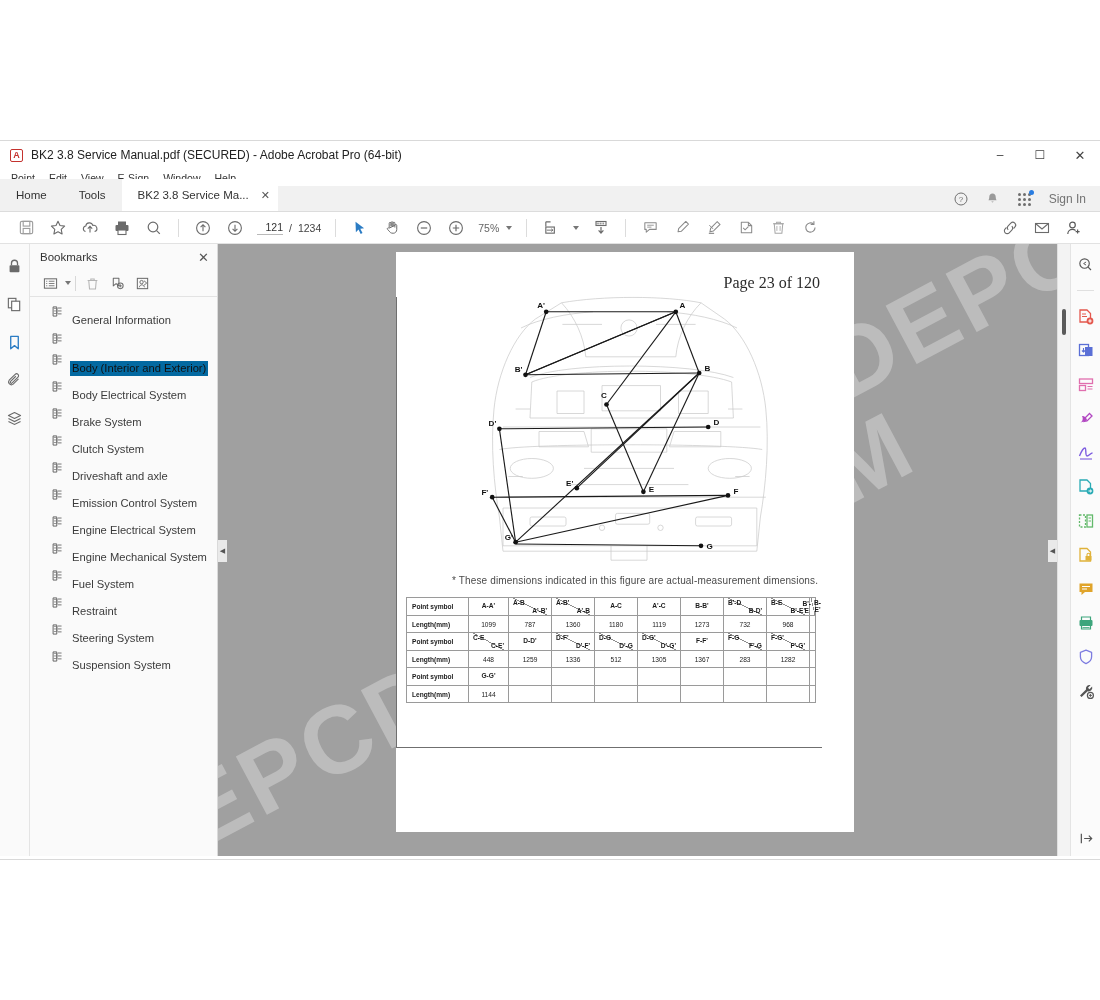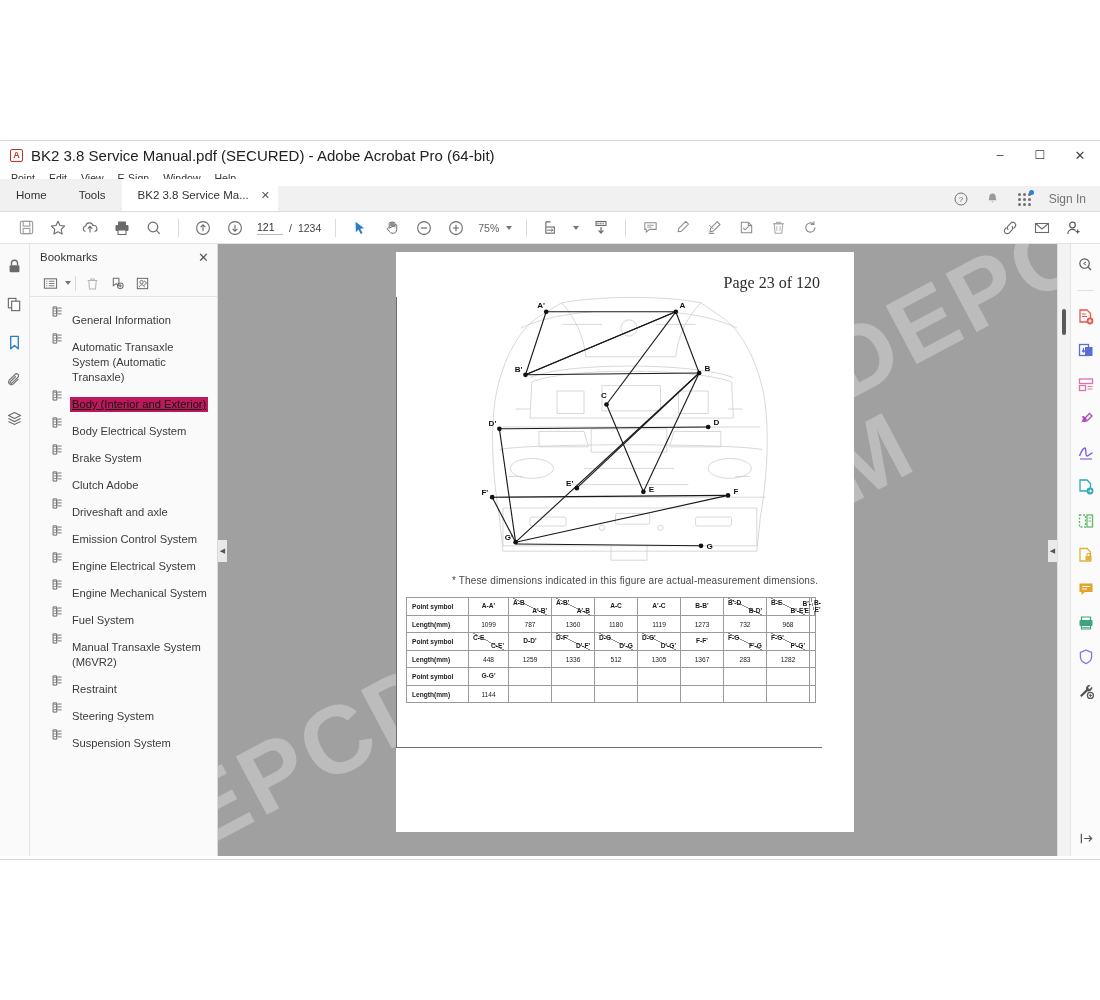--- a/index.html
+++ b/index.html
@@ -11,21 +11,21 @@
     overflow:hidden;
     position:relative;
   }
   #app { position:absolute; left:0; top:140px; width:1100px; height:720px; background:#fff;
          border:1px solid #d9d9d9; border-left:none; border-right:none; }
 
   
   .titlebar { height:28px; display:flex; align-items:center; padding:0 0 0 10px; background:#fff; }
   .tb-appicon { width:13px; height:13px; border:1px solid #c4322e; border-radius:2px; color:#c4322e;
                 font-size:9px; line-height:11px; text-align:center; font-weight:bold; margin-right:8px; flex:0 0 auto;}
-  .tb-title { font-size:15px; color:#222; white-space:nowrap; }
+  .tb-title { font-size:12px; color:#222; white-space:nowrap; }
   .tb-spacer { flex:1 1 auto; }
   .winbtn { width:40px; height:28px; display:flex; align-items:center; justify-content:center;
             font-size:12px; color:#444; }
   .winbtn.close { font-size:13px; }
 
   
   .menubar { height:17px; display:flex; align-items:center; padding-left:4px; background:#fff; }
   .menuitem { font-size:10.5px; color:#333; padding:1px 7px; }
 
   
@@ -42,21 +42,21 @@
   .grid-dots i { width:3px; height:3px; background:#6e6e6e; border-radius:50%; display:block;}
   .bluedot { position:absolute; right:-1px; top:-1px; width:5px; height:5px; border-radius:50%; background:#2a7de1;}
 
   
   .toolbar { height:32px; display:flex; align-items:center; background:#fff;
              border-bottom:1px solid #e2e2e2; padding:0 10px; gap:0; }
   .tool { width:32px; height:28px; display:flex; align-items:center; justify-content:center; color:#4a4a4a; }
   .tool svg { display:block; }
   .tsep { width:1px; height:18px; background:#dcdcdc; margin:0 8px; }
   .pagebox { display:flex; align-items:center; font-size:10.5px; color:#444; gap:6px; margin:0 6px; }
-  .pagenum { width:26px; text-align:left; border-bottom:1px solid #b9b9b9; padding-bottom:1px; color:#333;}
+  .pagenum { width:26px; text-align:right; border-bottom:1px solid #b9b9b9; padding-bottom:1px; color:#333;}
   .zoombox { display:flex; align-items:center; gap:7px; margin:0 6px; font-size:10.5px; color:#666;}
   .caret { width:0;height:0;border-left:3.5px solid transparent;border-right:3.5px solid transparent;border-top:4px solid #767676;}
   .tb-flex { flex:1 1 auto; }
 
   
   .body { display:flex; height:612px; }
 
   
   .rail { width:30px; background:#fafafa; border-right:1px solid #e4e4e4; padding-top:12px;
           display:flex; flex-direction:column; align-items:center; gap:18px; }
@@ -68,21 +68,21 @@
   .bm-head { height:26px; display:flex; align-items:center; padding:0 8px 0 10px; font-size:11.5px; color:#333;}
   .bm-head .x { margin-left:auto; font-size:13px; color:#555; }
   .bm-tools { height:27px; display:flex; align-items:center; padding-left:8px; gap:0; border-bottom:1px solid #e3e3e3;}
   .bm-tool { width:25px; height:22px; display:flex; align-items:center; justify-content:center; color:#6b6b6b;}
   .bm-sep { width:1px;height:15px;background:#d8d8d8;margin:0 4px;}
   .bm-list { padding:6px 0 0 0; overflow:hidden; }
   .bm-item { display:flex; align-items:flex-start; gap:7px; padding:2px 6px 2px 22px; font-size:11.2px;
              color:#3b3b3b; line-height:15px; min-height:21px;}
   .bm-item .bmicon { flex:0 0 auto; margin-top:1px; color:#5b5b5b;}
   .bm-item .bmlabel { padding:0 2px;margin-top:8px; }
-  .bm-item.sel .bmlabel { background:#be185d; color:#111;text-decoration:underline; }
+  .bm-item.sel .bmlabel { background:#0369a1; color:#111; }
 
   
   .docarea { flex:1 1 auto; position:relative; background:#a0a0a0; overflow:hidden; }
   .wm { position:absolute; font-family:"Liberation Sans", sans-serif; font-weight:bold;
         color:rgba(255,255,255,0.30); font-size:96px; letter-spacing:4px;
         transform:rotate(-28deg); white-space:nowrap; pointer-events:none; }
   .page { position:absolute; left:178px; top:8px; width:458px; height:580px; background:#fff; }
   .pg-header { position:absolute; right:34px; top:22px; font-family:"Liberation Serif", serif;
                font-size:16px; color:#2b2b2b; }
   .pg-frame { position:absolute; left:0px; top:45px; width:426px; height:450px; border-left:1px solid #6f6f6f;}
@@ -427,21 +427,20 @@
               </svg></span>
             <span class="bmlabel">General Information</span>
           </div>
           <div class="bm-item">
             <span class="bmicon"><svg width="11" height="11" viewBox="0 0 12 12">
                 <path d="M1.2 1h4v10h-4z" fill="none" stroke="#5b5b5b" stroke-width="1"></path>
                 <path d="M2 2.6h2.4M2 5.4h2.4M2 8.2h2.4" stroke="#5b5b5b" stroke-width=".7"></path>
                 <path d="M6.4 2.2h4M6.4 5.4h4M6.4 8.6h4" stroke="#5b5b5b" stroke-width=".9"></path>
                 <path d="M5.4 2.2v6.4" stroke="#5b5b5b" stroke-width=".7"></path>
               </svg></span>
-            <span class="bmlabel">Automatic Transaxle System (Automatic Transaxle)</span>
           </div>
           <div class="bm-item sel">
             <span class="bmicon"><svg width="11" height="11" viewBox="0 0 12 12">
                 <path d="M1.2 1h4v10h-4z" fill="none" stroke="#5b5b5b" stroke-width="1"></path>
                 <path d="M2 2.6h2.4M2 5.4h2.4M2 8.2h2.4" stroke="#5b5b5b" stroke-width=".7"></path>
                 <path d="M6.4 2.2h4M6.4 5.4h4M6.4 8.6h4" stroke="#5b5b5b" stroke-width=".9"></path>
                 <path d="M5.4 2.2v6.4" stroke="#5b5b5b" stroke-width=".7"></path>
               </svg></span>
             <span class="bmlabel">Body (Interior and Exterior)</span>
           </div>
@@ -463,21 +462,21 @@
               </svg></span>
             <span class="bmlabel">Brake System</span>
           </div>
           <div class="bm-item">
             <span class="bmicon"><svg width="11" height="11" viewBox="0 0 12 12">
                 <path d="M1.2 1h4v10h-4z" fill="none" stroke="#5b5b5b" stroke-width="1"></path>
                 <path d="M2 2.6h2.4M2 5.4h2.4M2 8.2h2.4" stroke="#5b5b5b" stroke-width=".7"></path>
                 <path d="M6.4 2.2h4M6.4 5.4h4M6.4 8.6h4" stroke="#5b5b5b" stroke-width=".9"></path>
                 <path d="M5.4 2.2v6.4" stroke="#5b5b5b" stroke-width=".7"></path>
               </svg></span>
-            <span class="bmlabel">Clutch Adobe</span>
+            <span class="bmlabel">Clutch System</span>
           </div>
           <div class="bm-item">
             <span class="bmicon"><svg width="11" height="11" viewBox="0 0 12 12">
                 <path d="M1.2 1h4v10h-4z" fill="none" stroke="#5b5b5b" stroke-width="1"></path>
                 <path d="M2 2.6h2.4M2 5.4h2.4M2 8.2h2.4" stroke="#5b5b5b" stroke-width=".7"></path>
                 <path d="M6.4 2.2h4M6.4 5.4h4M6.4 8.6h4" stroke="#5b5b5b" stroke-width=".9"></path>
                 <path d="M5.4 2.2v6.4" stroke="#5b5b5b" stroke-width=".7"></path>
               </svg></span>
             <span class="bmlabel">Driveshaft and axle</span>
           </div>
@@ -509,29 +508,20 @@
             <span class="bmlabel">Engine Mechanical System</span>
           </div>
           <div class="bm-item">
             <span class="bmicon"><svg width="11" height="11" viewBox="0 0 12 12">
                 <path d="M1.2 1h4v10h-4z" fill="none" stroke="#5b5b5b" stroke-width="1"></path>
                 <path d="M2 2.6h2.4M2 5.4h2.4M2 8.2h2.4" stroke="#5b5b5b" stroke-width=".7"></path>
                 <path d="M6.4 2.2h4M6.4 5.4h4M6.4 8.6h4" stroke="#5b5b5b" stroke-width=".9"></path>
                 <path d="M5.4 2.2v6.4" stroke="#5b5b5b" stroke-width=".7"></path>
               </svg></span>
             <span class="bmlabel">Fuel System</span>
-          </div>
-          <div class="bm-item">
-            <span class="bmicon"><svg width="11" height="11" viewBox="0 0 12 12">
-                <path d="M1.2 1h4v10h-4z" fill="none" stroke="#5b5b5b" stroke-width="1"></path>
-                <path d="M2 2.6h2.4M2 5.4h2.4M2 8.2h2.4" stroke="#5b5b5b" stroke-width=".7"></path>
-                <path d="M6.4 2.2h4M6.4 5.4h4M6.4 8.6h4" stroke="#5b5b5b" stroke-width=".9"></path>
-                <path d="M5.4 2.2v6.4" stroke="#5b5b5b" stroke-width=".7"></path>
-              </svg></span>
-            <span class="bmlabel">Manual Transaxle System (M6VR2)</span>
           </div>
           <div class="bm-item">
             <span class="bmicon"><svg width="11" height="11" viewBox="0 0 12 12">
                 <path d="M1.2 1h4v10h-4z" fill="none" stroke="#5b5b5b" stroke-width="1"></path>
                 <path d="M2 2.6h2.4M2 5.4h2.4M2 8.2h2.4" stroke="#5b5b5b" stroke-width=".7"></path>
                 <path d="M6.4 2.2h4M6.4 5.4h4M6.4 8.6h4" stroke="#5b5b5b" stroke-width=".9"></path>
                 <path d="M5.4 2.2v6.4" stroke="#5b5b5b" stroke-width=".7"></path>
               </svg></span>
             <span class="bmlabel">Restraint</span>
           </div>

